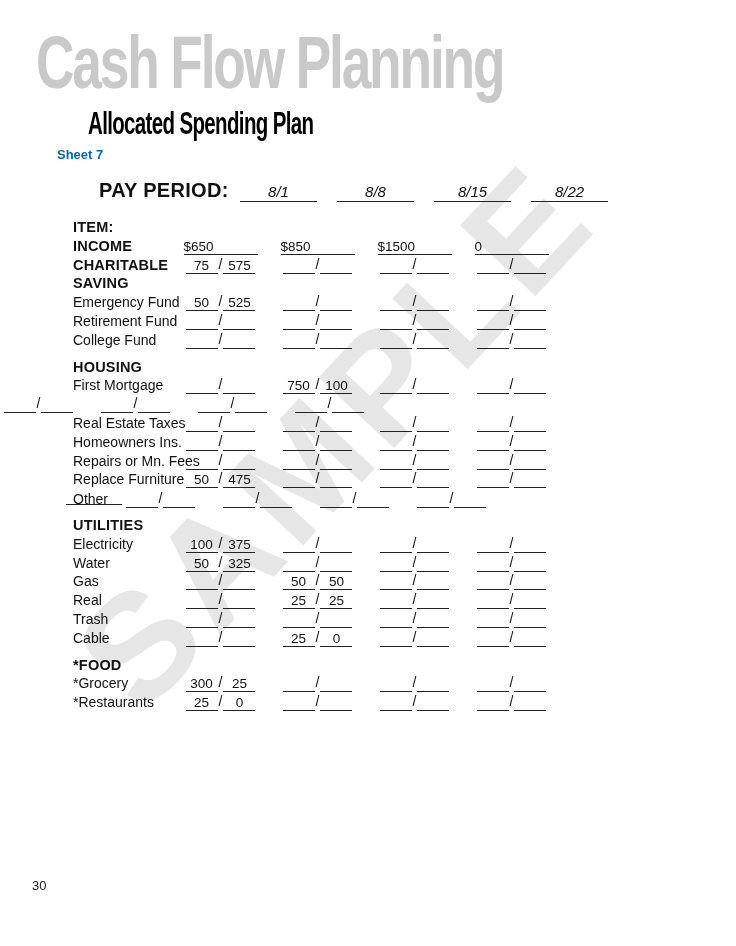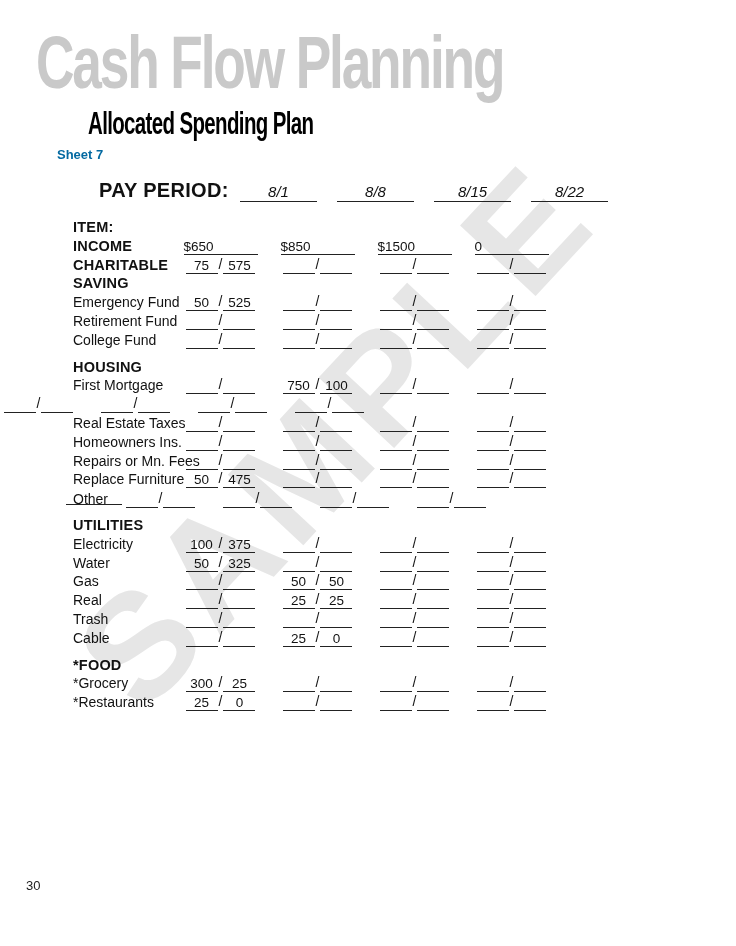--- a/index.html
+++ b/index.html
@@ -71,21 +71,21 @@
     font-size:13.5px;line-height:15px;height:16px;box-sizing:border-box;white-space:nowrap;
   }
   .slash{font-size:14px;padding:0 1px;display:inline-block;transform:translateY(-1px);}
   .single{
     display:inline-block;width:74px;text-align:left;
     border-bottom:1.6px solid #222;
     font-size:13.5px;line-height:15px;height:16px;box-sizing:border-box;
   }
 
   .page-number{
-    position:absolute;left:26px;top:878px;z-index:1;
+    position:absolute;left:32px;top:878px;z-index:1;
     font-size:13px;color:#222;
   }
 </style>
 </head>
 <body>
 
 <div class="page">
 
   <div class="watermark" style="color: rgb(230, 230, 230);">SAMPLE</div>
 

